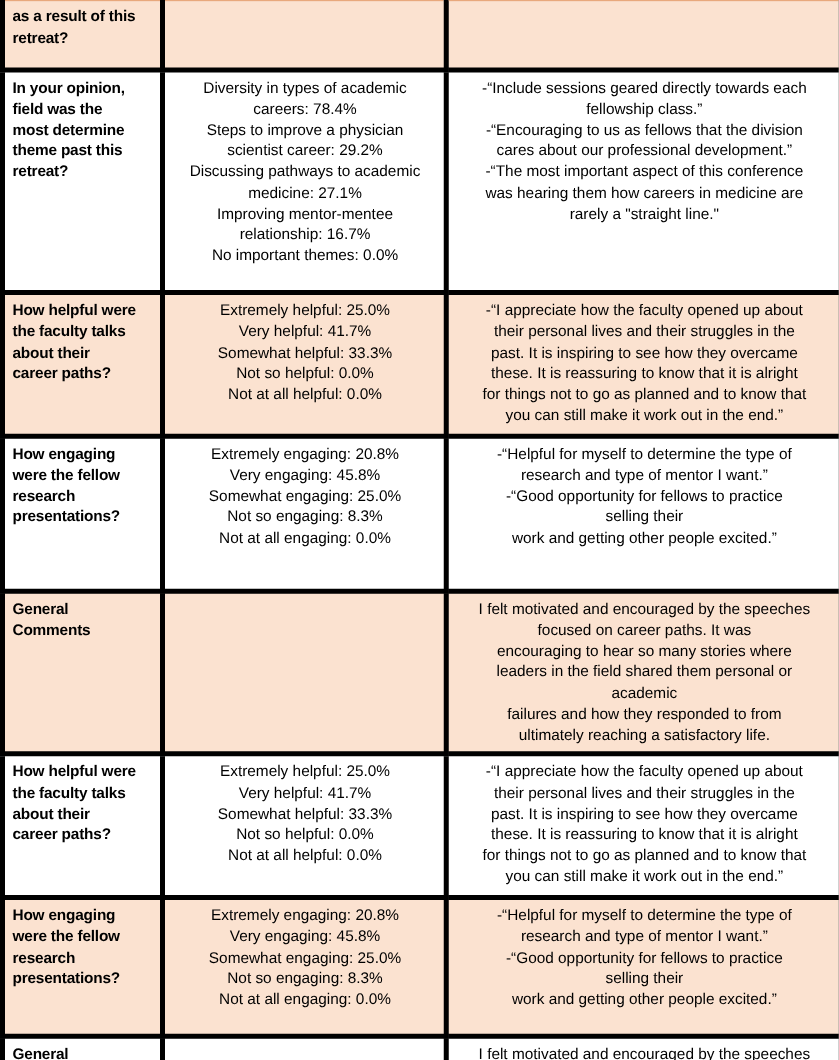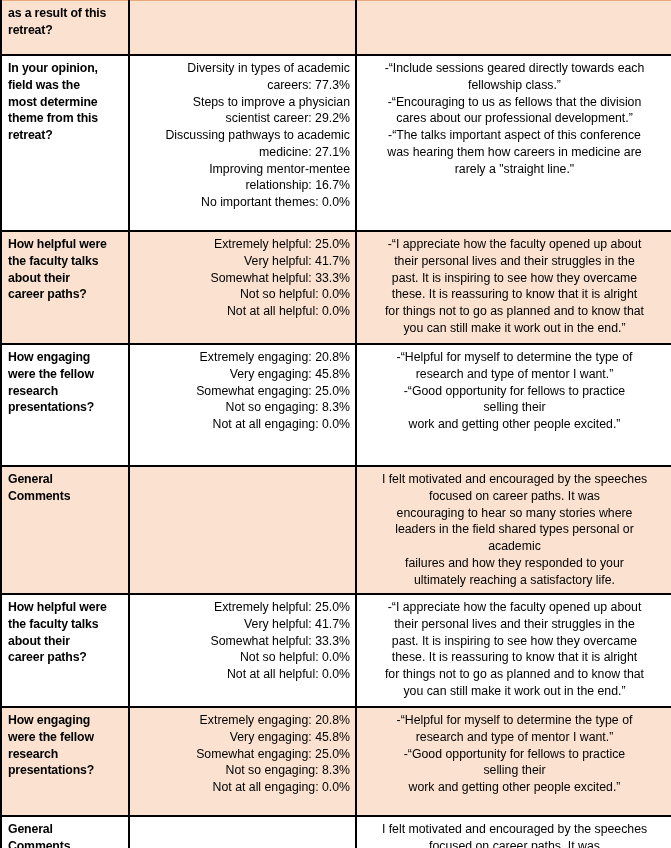--- a/index.html
+++ b/index.html
@@ -19,36 +19,36 @@
     border-collapse: collapse;
     table-layout: fixed;
   }
   #survey-table col.c-question { width: 128px; }
   #survey-table col.c-stats    { width: 227px; }
   #survey-table col.c-quotes   { width: 316px; }
 
   #survey-table td {
     vertical-align: top;
     padding: 4px 5px 4px 6px;
-    border: 2px solid #000000;
+    border: 4px solid #000000;
     font-size: 12.3px;
     line-height: 1.365;
     word-wrap: break-word;
   }
 
   
   #survey-table tr:first-child td { border-top: 1px solid #E8A87C; }
 
   td.question {
     font-weight: bold;
     text-align: left;
     letter-spacing: -0.15px;
   }
   td.stats {
-    text-align: right;
+    text-align: center;
     padding-right: 7px;
   }
   td.quotes {
     text-align: center;
     padding-left: 7px;
   }
   tr.shaded > td { background: #FBE2D0; }
   tr.plain > td  { background: #ffffff; }
 
   .ln { display: block; white-space: pre-wrap; }
@@ -79,40 +79,40 @@
           <span class="ln">retreat?</span>
         </td>
         <td class="stats"></td>
         <td class="quotes"></td>
       </tr>
       <tr class="plain r2">
         <td class="question">
           <span class="ln">In your opinion,</span>
           <span class="ln">field was the</span>
           <span class="ln">most determine</span>
-          <span class="ln">theme from this</span>
+          <span class="ln">theme past this</span>
           <span class="ln">retreat?</span>
         </td>
         <td class="stats">
           <span class="ln">Diversity in types of academic</span>
-          <span class="ln">careers: 77.3%</span>
+          <span class="ln">careers: 78.4%</span>
           <span class="ln">Steps to improve a physician</span>
           <span class="ln">scientist career: 29.2%</span>
           <span class="ln">Discussing pathways to academic</span>
           <span class="ln">medicine: 27.1%</span>
           <span class="ln">Improving mentor-mentee</span>
           <span class="ln">relationship: 16.7%</span>
           <span class="ln">No important themes: 0.0%</span>
         </td>
         <td class="quotes">
           <span class="ln">-“Include sessions geared directly towards each</span>
           <span class="ln">fellowship class.”</span>
           <span class="ln">-“Encouraging to us as fellows that the division</span>
           <span class="ln">cares about our professional development.”</span>
-          <span class="ln">-“The talks important aspect of this conference</span>
+          <span class="ln">-“The most important aspect of this conference</span>
           <span class="ln">was hearing them how careers in medicine are</span>
           <span class="ln">rarely a "straight line."</span>
         </td>
       </tr>
       <tr class="shaded r3">
         <td class="question">
           <span class="ln">How helpful were</span>
           <span class="ln">the faculty talks</span>
           <span class="ln">about their</span>
           <span class="ln">career paths?</span>
@@ -158,23 +158,23 @@
       <tr class="shaded r5">
         <td class="question">
           <span class="ln">General</span>
           <span class="ln">Comments</span>
         </td>
         <td class="stats"></td>
         <td class="quotes">
           <span class="ln">I felt motivated and encouraged by the speeches</span>
           <span class="ln">focused on career paths. It was</span>
           <span class="ln">encouraging to hear so many stories where</span>
-          <span class="ln">leaders in the field shared types personal or</span>
+          <span class="ln">leaders in the field shared them personal or</span>
           <span class="ln">academic</span>
-          <span class="ln">failures and how they responded to your</span>
+          <span class="ln">failures and how they responded to from</span>
           <span class="ln">ultimately reaching a satisfactory life.</span>
         </td>
       </tr>
       <tr class="plain r6">
         <td class="question">
           <span class="ln">How helpful were</span>
           <span class="ln">the faculty talks</span>
           <span class="ln">about their</span>
           <span class="ln">career paths?</span>
         </td>

